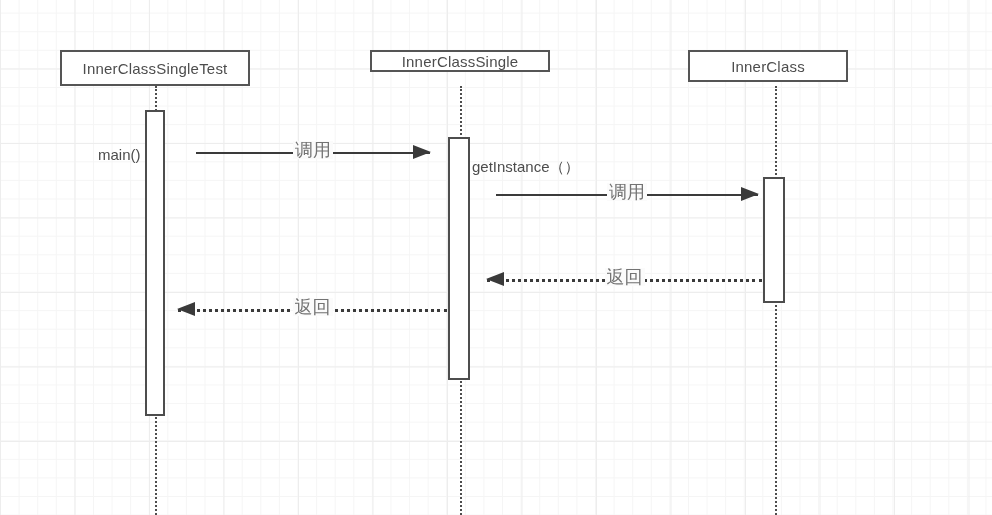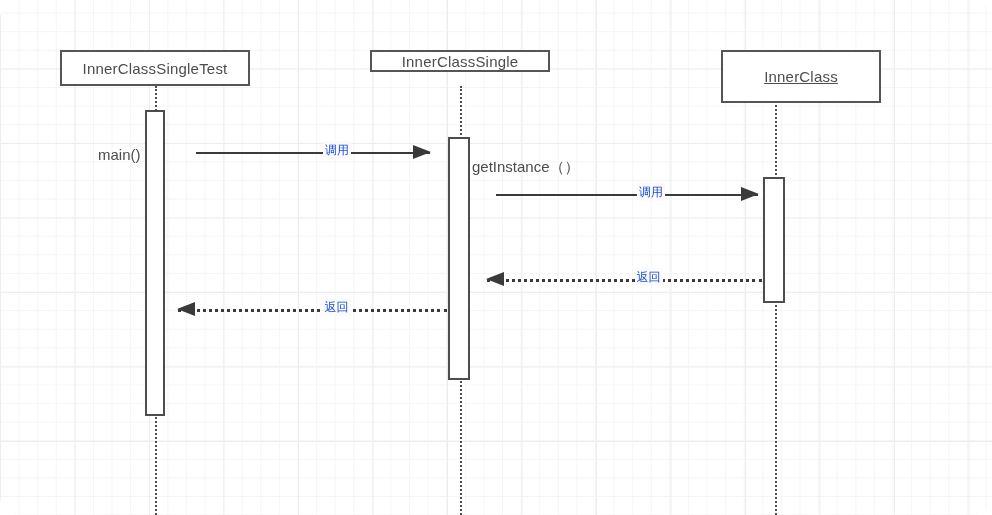--- a/index.html
+++ b/index.html
@@ -22,21 +22,20 @@
       linear-gradient(to right, #ededed 1px, transparent 1px),
       linear-gradient(to bottom, #ededed 1px, transparent 1px),
       linear-gradient(to right, #f5f5f5 1px, transparent 1px),
       linear-gradient(to bottom, #f5f5f5 1px, transparent 1px);
     background-size:
       74.5px 74.5px,
       74.5px 74.5px,
       18.6px 18.6px,
       18.6px 18.6px;
     background-position: 0 -6px, 0 -6px, 0 -6px, 0 -6px;
-    border-radius: 19px;
   }
 
   
   .participant-box {
     position: absolute;
     box-sizing: border-box;
     background: #ffffff;
     border: 2px solid #555555;
     display: flex;
     align-items: center;
@@ -98,25 +97,24 @@
     border-bottom: 7px solid transparent;
     border-right: 18px solid #3a3a3a;
   }
   .msg-label {
     position: absolute;
     top: -11px;
     left: 50%;
     transform: translateX(-50%);
     background: #fbfbfb;
     padding: 0 2px;
-    color: #1d4ed8;
-    font-size: 12px;
+    color: #737373;
+    font-size: 18px;
     line-height: 18px;
     white-space: nowrap;
-    margin-left: 24px;
   }
 
   
   .note {
     position: absolute;
     color: #4d4d4d;
     font-size: 15px;
     line-height: 18px;
     white-space: nowrap;
   }
@@ -131,21 +129,21 @@
   <div class="lifeline" style="left:775px; top:86px; height:429px;"></div>
 
   <div class="participant-box" style="left:60px; top:50px; width:190px; height:36px;">
     <span>InnerClassSingleTest</span>
   </div>
 
   <div class="participant-box" style="left:370px; top:50px; width:180px; height:22px;">
     <span>InnerClassSingle</span>
   </div>
 
-  <div class="participant-box" style="left:721px; top:50px; width:160px; height:53px;text-decoration:underline;">
+  <div class="participant-box" style="left:688px; top:50px; width:160px; height:32px;">
     <span>InnerClass</span>
   </div>
 
   <div class="activation" style="left:145px; top:110px; width:20px; height:306px;"></div>
   <div class="activation" style="left:448px; top:137px; width:22px; height:243px;"></div>
   <div class="activation" style="left:763px; top:177px; width:22px; height:126px;"></div>
 
   <div class="msg solid" style="left:196px; top:152px; width:234px;">
     <div class="msg-line"></div>
     <div class="arrowhead right"></div>

